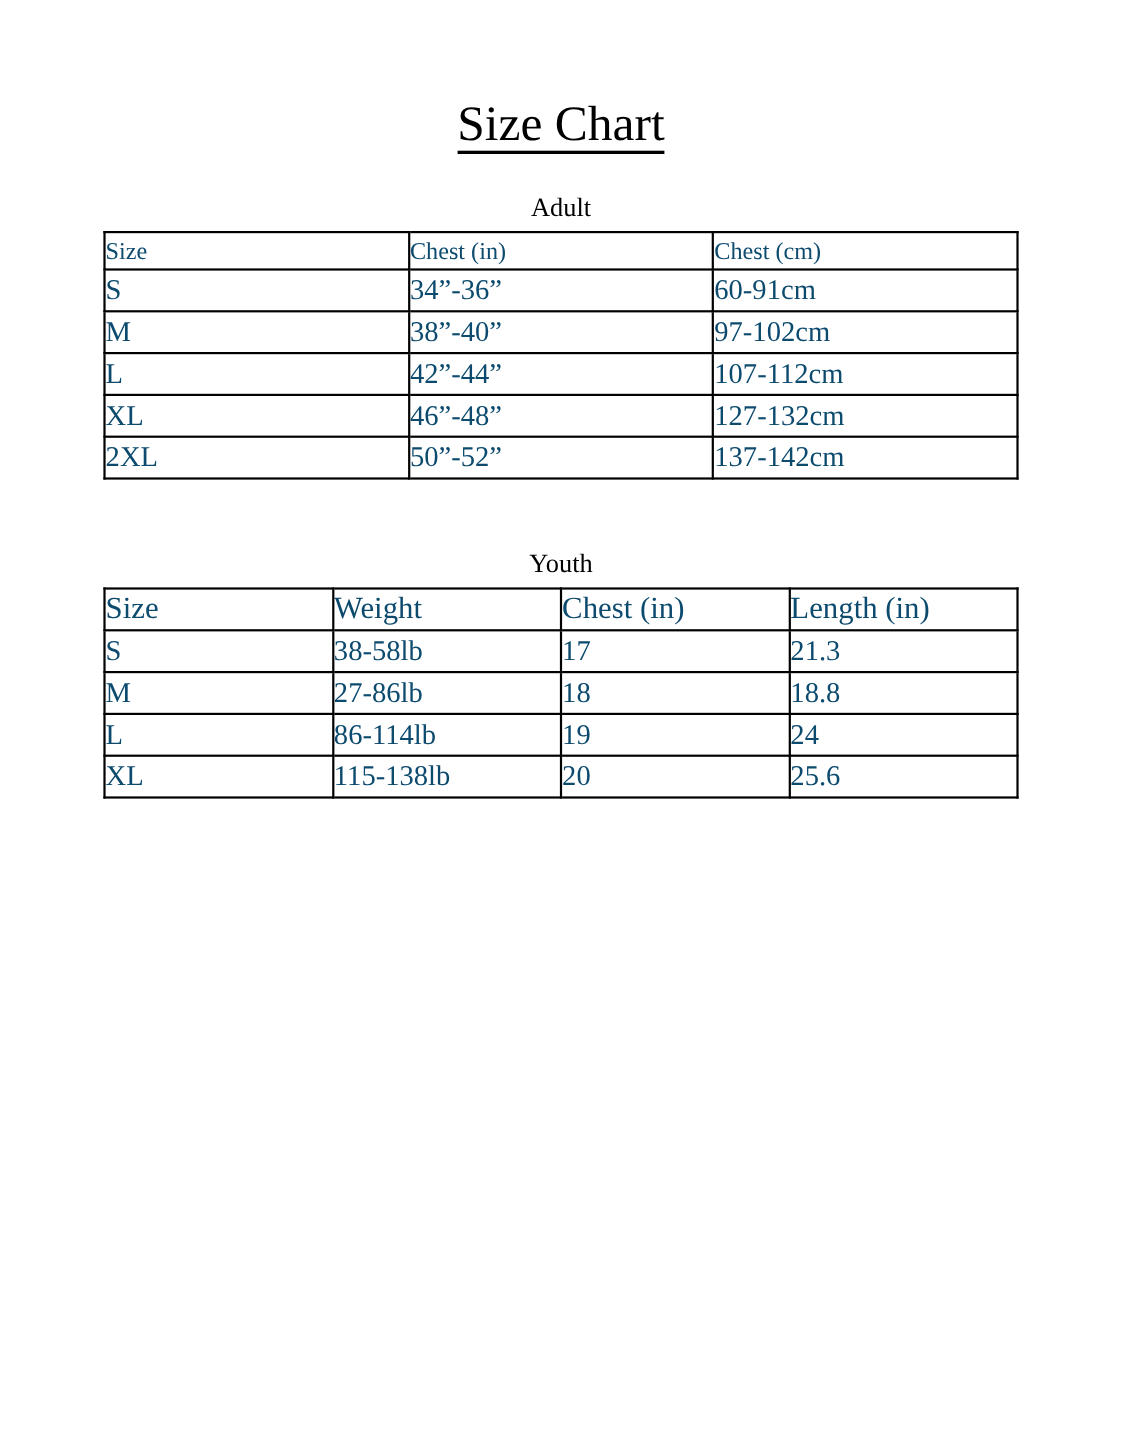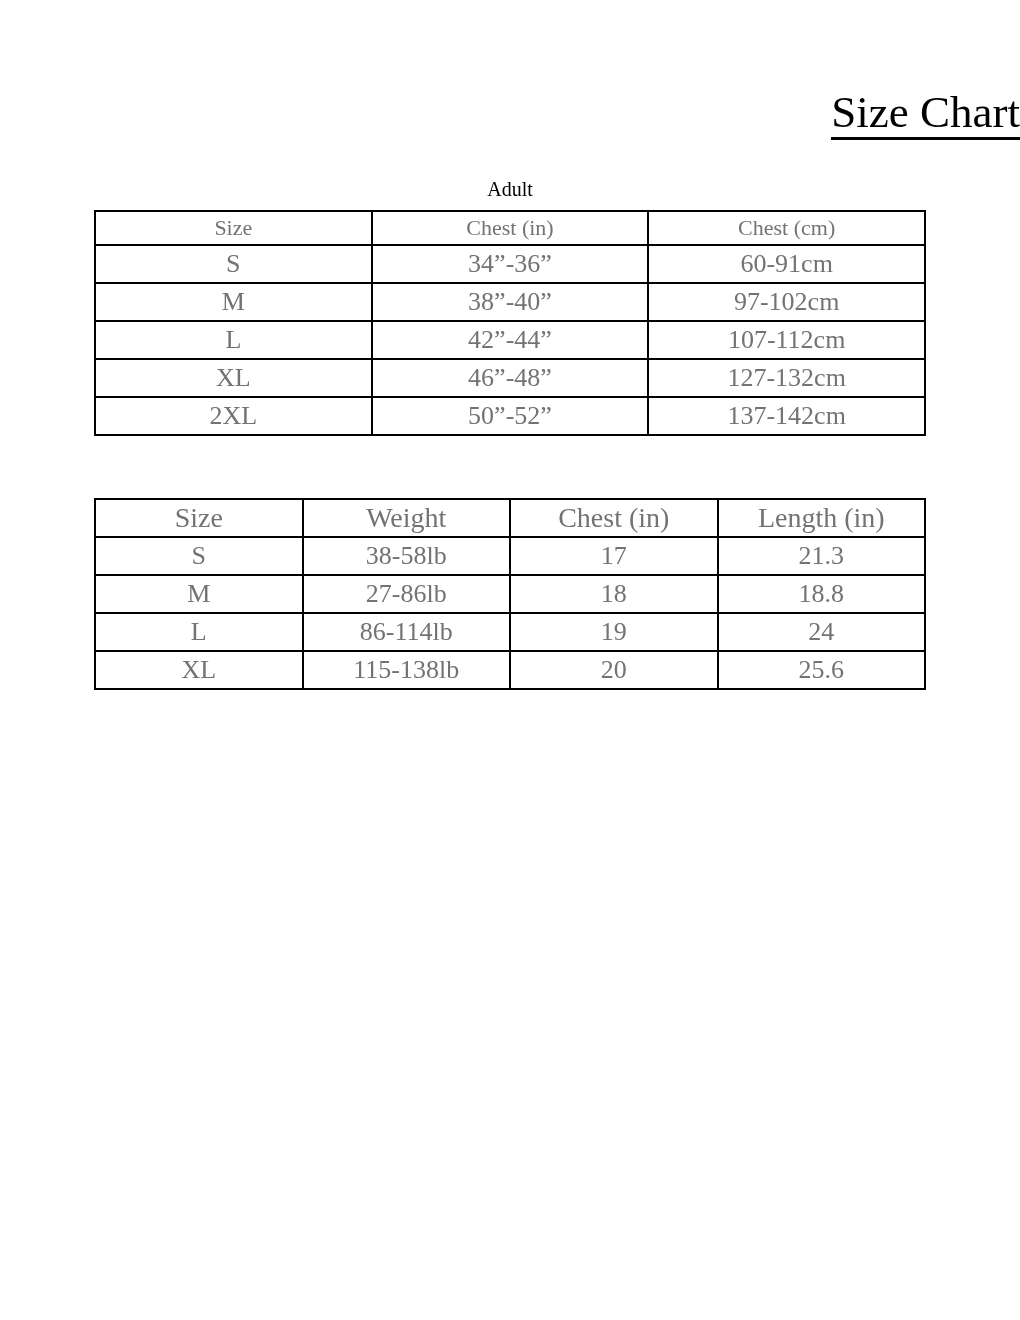--- a/index.html
+++ b/index.html
@@ -7,53 +7,53 @@
   .page {
     width: 1020px;
     height: 1320px;
     background: #ffffff;
     color: #000000;
     font-family: "Liberation Serif", "DejaVu Serif", serif;
     overflow: hidden;
   }
   .title-wrap {
     padding-top: 90px;
-    text-align: right;
+    text-align: center;
   }
   .doc-title {
     display: inline-block;
     font-size: 45px;
     line-height: 1.0;
     font-weight: normal;
     color: #000000;
     border-bottom: 3px solid #000000;
     padding-bottom: 2px;
   }
   .table-section { text-align: center; }
   .section-adult { margin-top: 34px; }
   .section-youth { margin-top: 62px; }
   .table-caption {
-    font-size: 20px;
+    font-size: 24px;
     line-height: 30px;
     margin-bottom: 6px;
     color: #000000;
   }
   table.size-table {
     width: 832px;
     margin: 0 auto;
     border-collapse: collapse;
     table-layout: fixed;
   }
   table.size-table th,
   table.size-table td {
     border: 2px solid #000000;
-    text-align: center;
+    text-align: left;
     vertical-align: middle;
     font-weight: normal;
-    color: #737373;
+    color: #0c4a6e;
     overflow: hidden;
     white-space: nowrap;
   }
   table.table-adult th { height: 34px; font-size: 22px; }
   table.table-youth th { height: 38px; font-size: 28px; }
   table.size-table td { height: 38px; font-size: 26px; }
   table.table-adult col { width: 33.33%; }
   table.table-youth col { width: 25%; }
 </style>
 </head>
@@ -104,20 +104,21 @@
         <tr>
           <td>2XL</td>
           <td>50”-52”</td>
           <td>137-142cm</td>
         </tr>
       </tbody>
     </table>
   </div>
 
   <div class="table-section section-youth">
+    <div class="table-caption">Youth</div>
     <table class="size-table table-youth">
       <colgroup>
           <col>
           <col>
           <col>
           <col>
         </colgroup>
       <thead>
         <tr>
           <th>Size</th>

